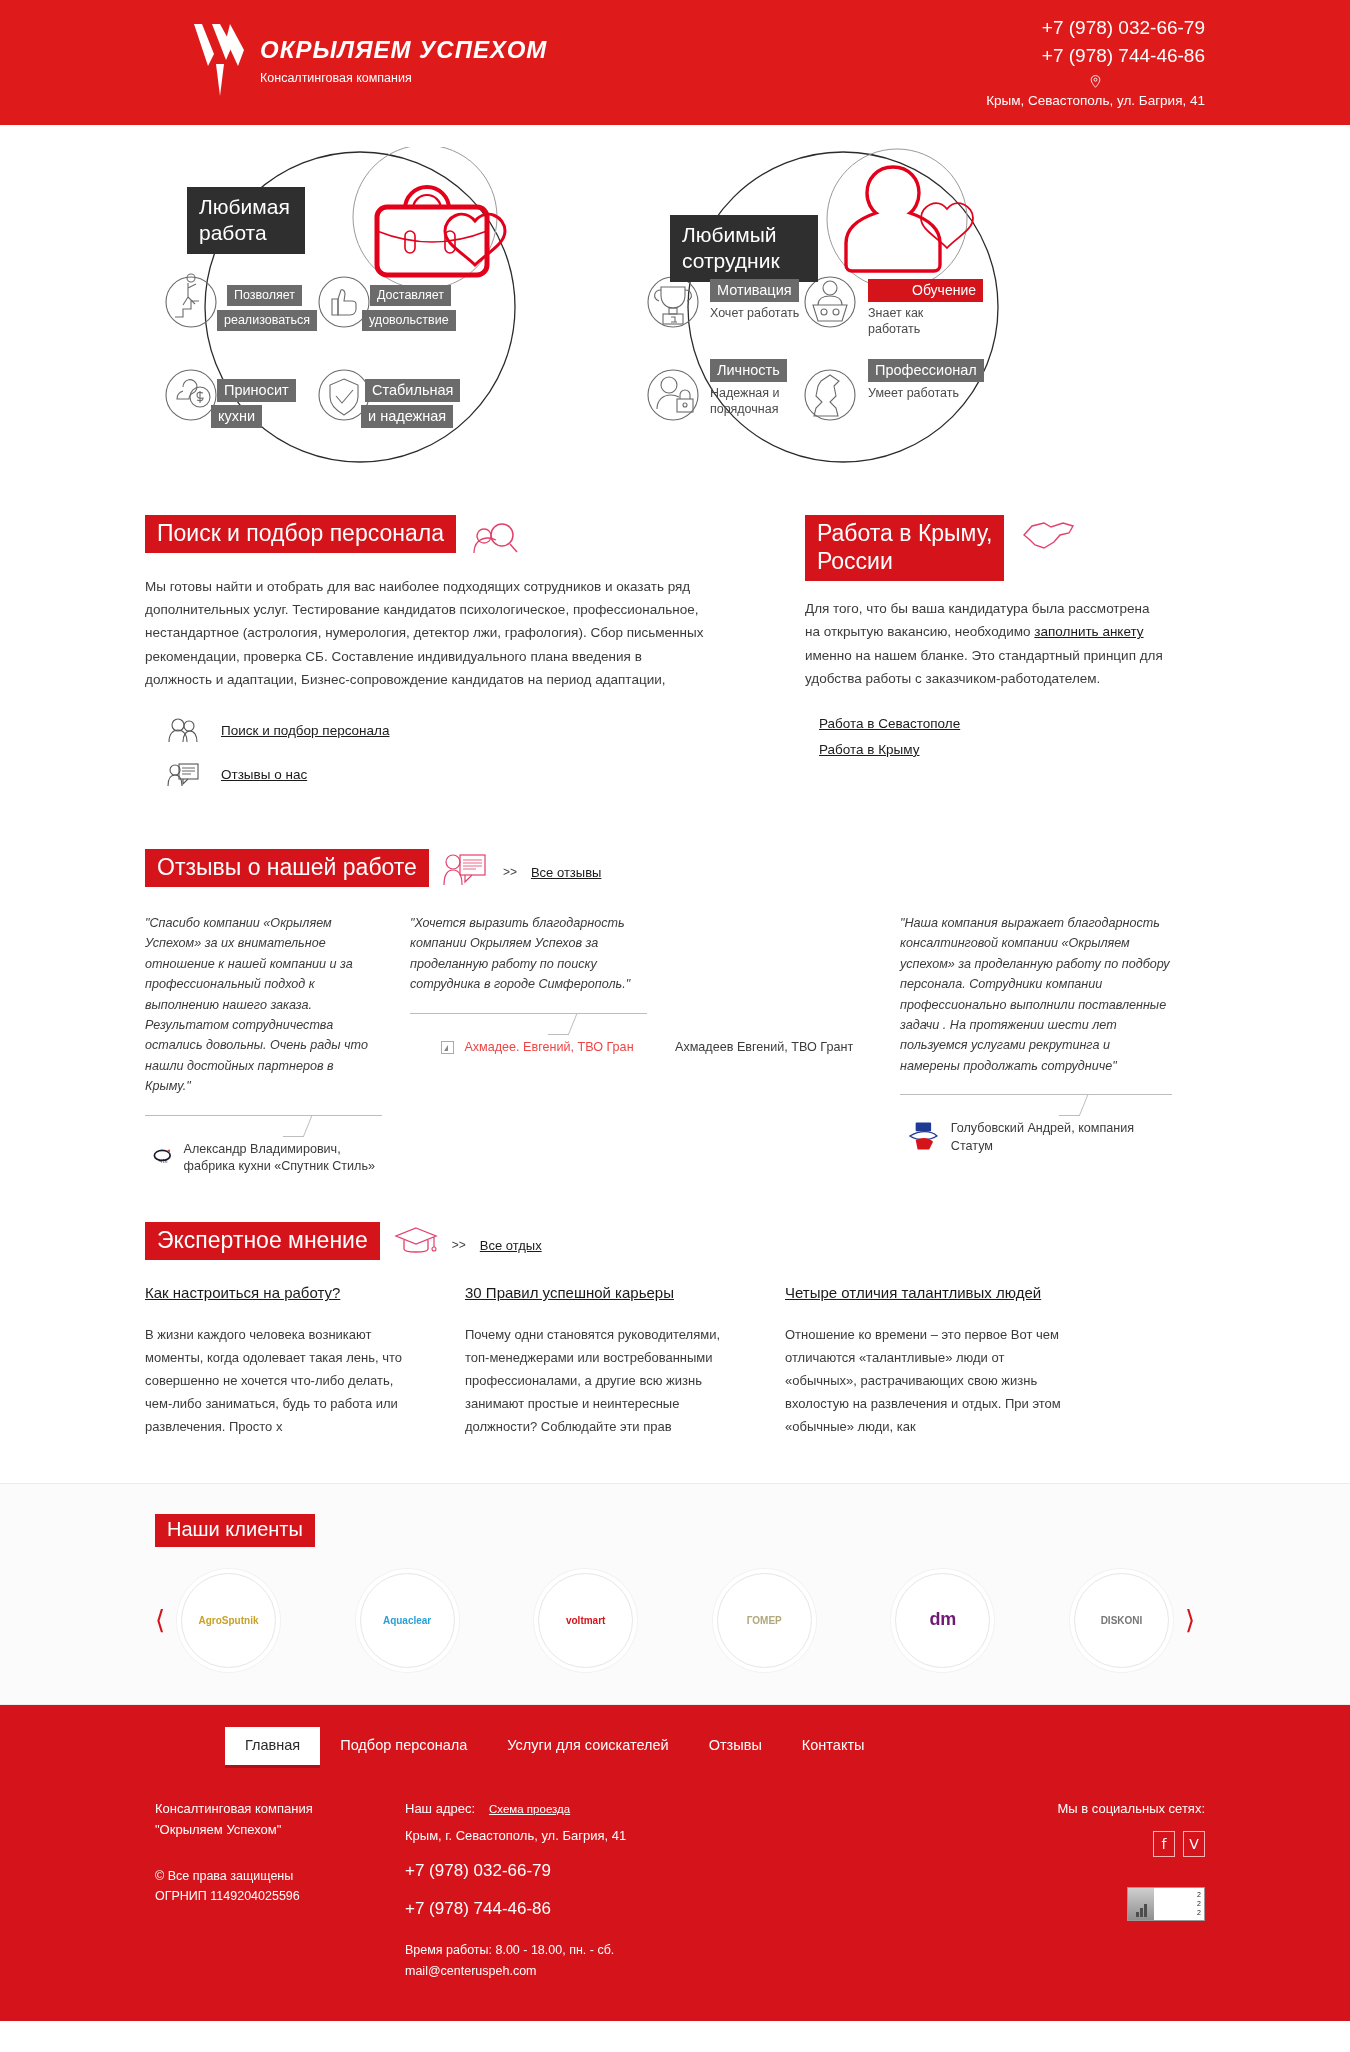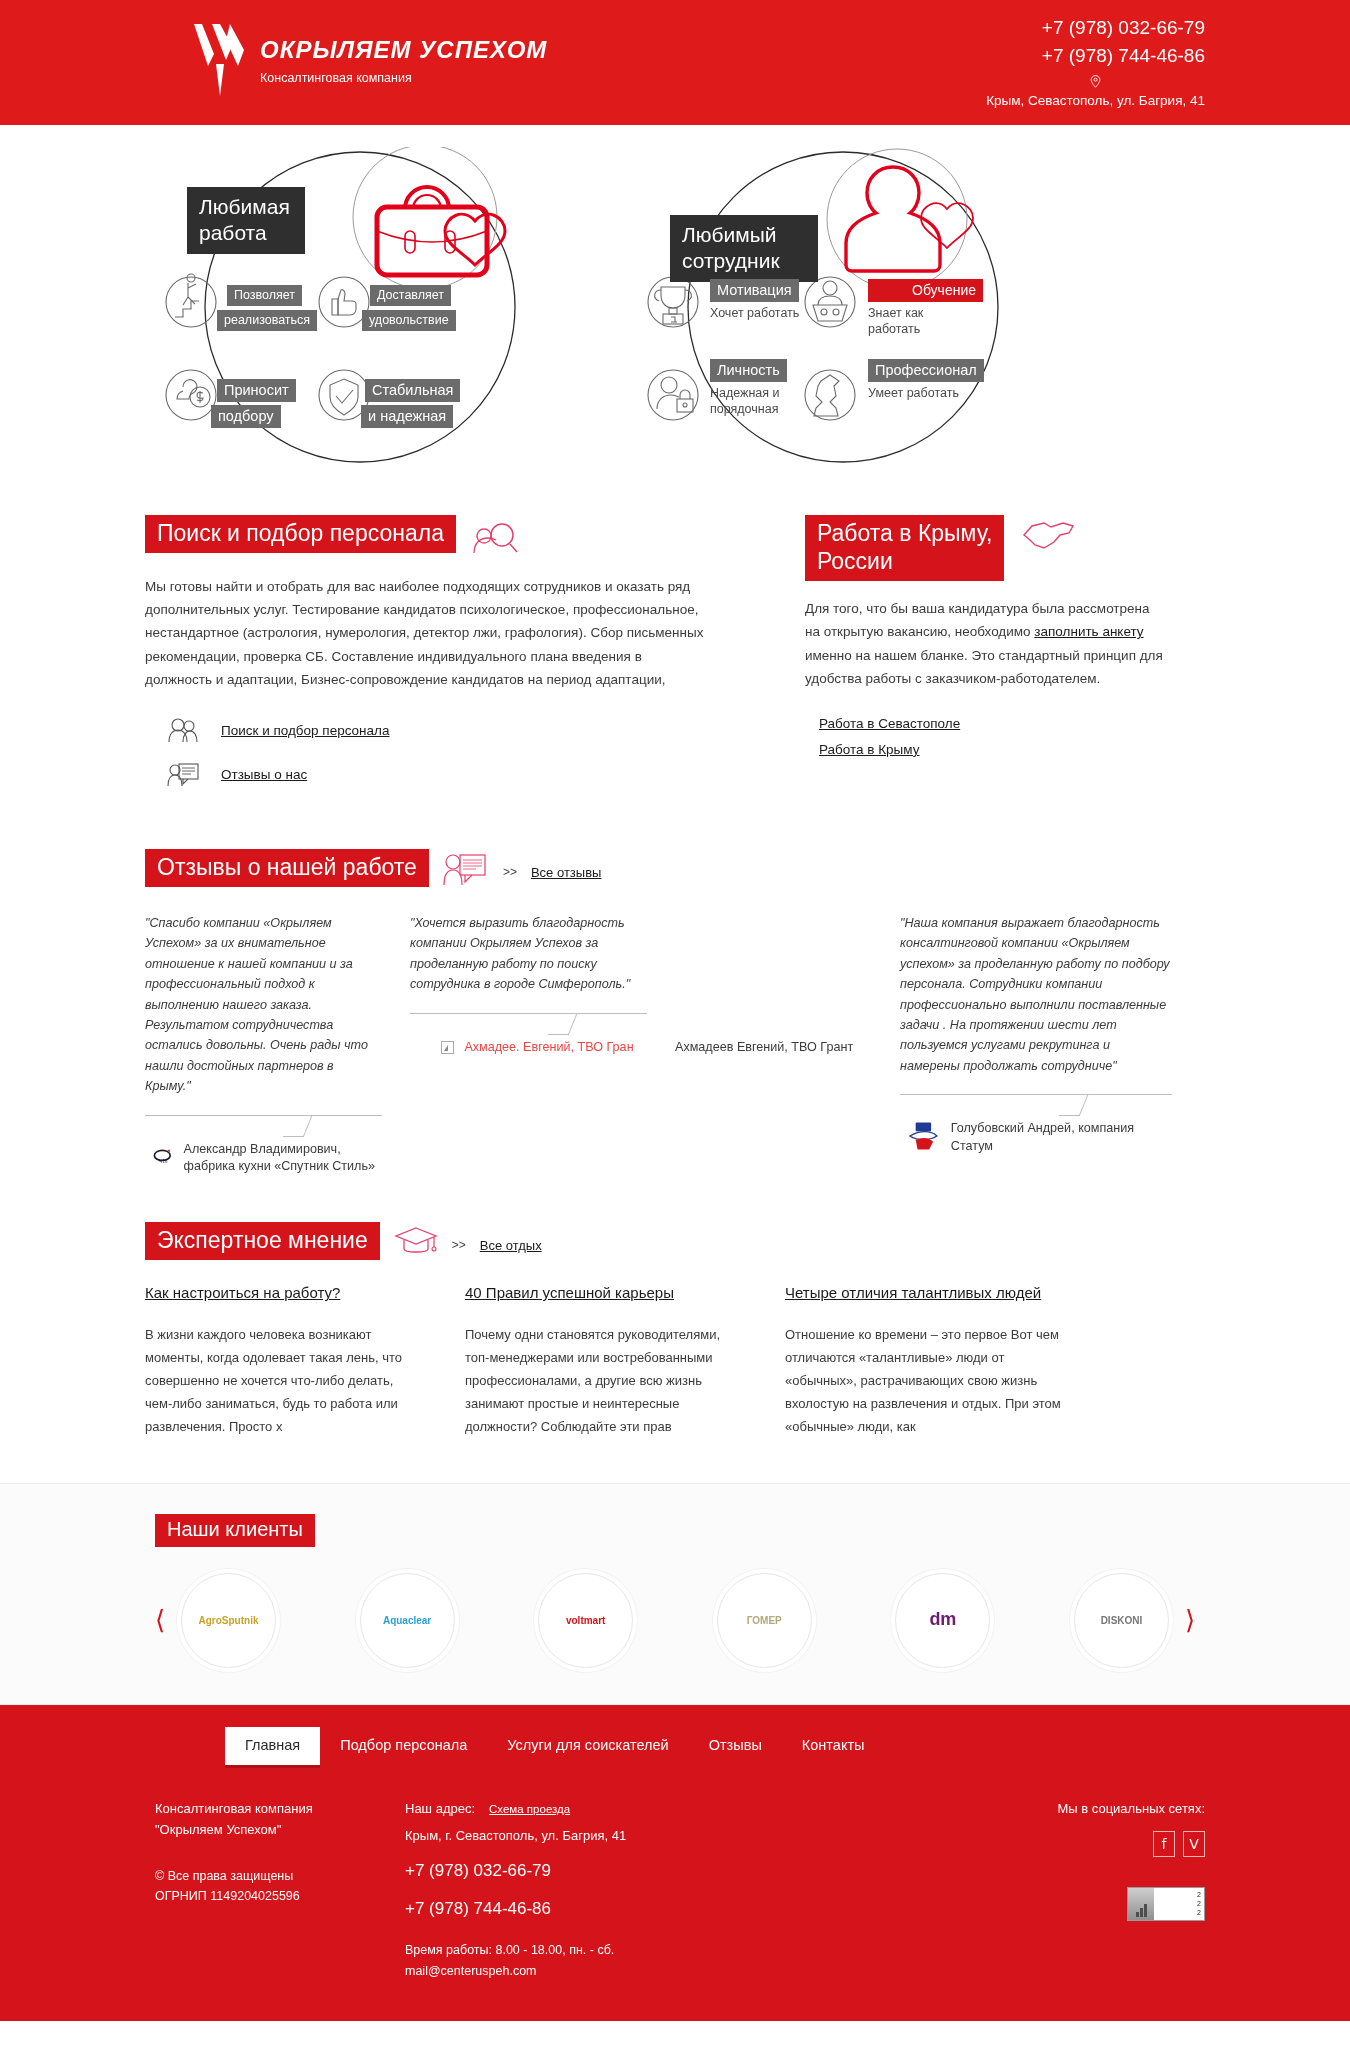--- a/index.html
+++ b/index.html
@@ -218,21 +218,21 @@
             <path d="M181 249 l6 7 11 -13"></path>
           </g>
         </svg>
         <div class="label-dark" style="left:32px; top:40px; width:118px;">Любимая
 работа</div>
         <div class="chip" style="left:72px; top:138px;">Позволяет</div>
         <div class="chip" style="left:62px; top:163px;">реализоваться</div>
         <div class="chip" style="left:215px; top:138px;">Доставляет</div>
         <div class="chip" style="left:207px; top:163px;">удовольствие</div>
         <div class="chip big" style="left:62px; top:232px;">Приносит</div>
-        <div class="chip big" style="left:56px; top:258px;">подбору</div>
+        <div class="chip big" style="left:56px; top:258px;">кухни</div>
         <div class="chip big" style="left:210px; top:232px;">Стабильная</div>
         <div class="chip big" style="left:206px; top:258px;">и надежная</div>
       </div>
 
       <div class="info-col right">
         <svg class="info-svg" width="480" height="330" viewBox="0 0 480 330">
           <circle cx="218" cy="160" r="155" fill="none" stroke="#2b2b2b" stroke-width="1.3"></circle>
           <circle cx="272" cy="72" r="70" fill="none" stroke="#9a9a9a" stroke-width="1"></circle>
           <g>
             <path d="M268 20 c-16 0 -26 12 -26 26 c0 10 5 17 9 20 c-18 6 -30 16 -30 30 l0 22 c0 4 3 6 6 6 l82 0 c3 0 6 -2 6 -6 l0 -22 c0 -14 -12 -24 -30 -30 c4 -3 9 -10 9 -20 c0 -14 -10 -26 -26 -26 z" fill="none" stroke="#e3001b" stroke-width="3.4"></path>
@@ -407,21 +407,21 @@
         <span class="chev">&gt;&gt;</span>
         <a class="all-link" href="#">Все отдых</a>
       </div>
 
       <div class="art-grid">
         <div class="art">
           <a class="art-title" href="#">Как настроиться на работу?</a>
           <div class="art-body">В жизни каждого человека возникают моменты, когда одолевает такая лень, что совершенно не хочется что-либо делать, чем-либо заниматься, будь то работа или развлечения. Просто х</div>
         </div>
         <div class="art">
-          <a class="art-title" href="#">40 Правил успешной карьеры</a>
+          <a class="art-title" href="#">30 Правил успешной карьеры</a>
           <div class="art-body">Почему одни становятся руководителями, топ-менеджерами или востребованными профессионалами, а другие всю жизнь занимают простые и неинтересные должности? Соблюдайте эти прав</div>
         </div>
         <div class="art">
           <a class="art-title" href="#">Четыре отличия талантливых людей</a>
           <div class="art-body">Отношение ко времени – это первое Вот чем отличаются «талантливые» люди от «обычных», растрачивающих свою жизнь вхолостую на развлечения и отдых. При этом «обычные» люди, как</div>
         </div>
       </div>
     </div>
   </div>
 

